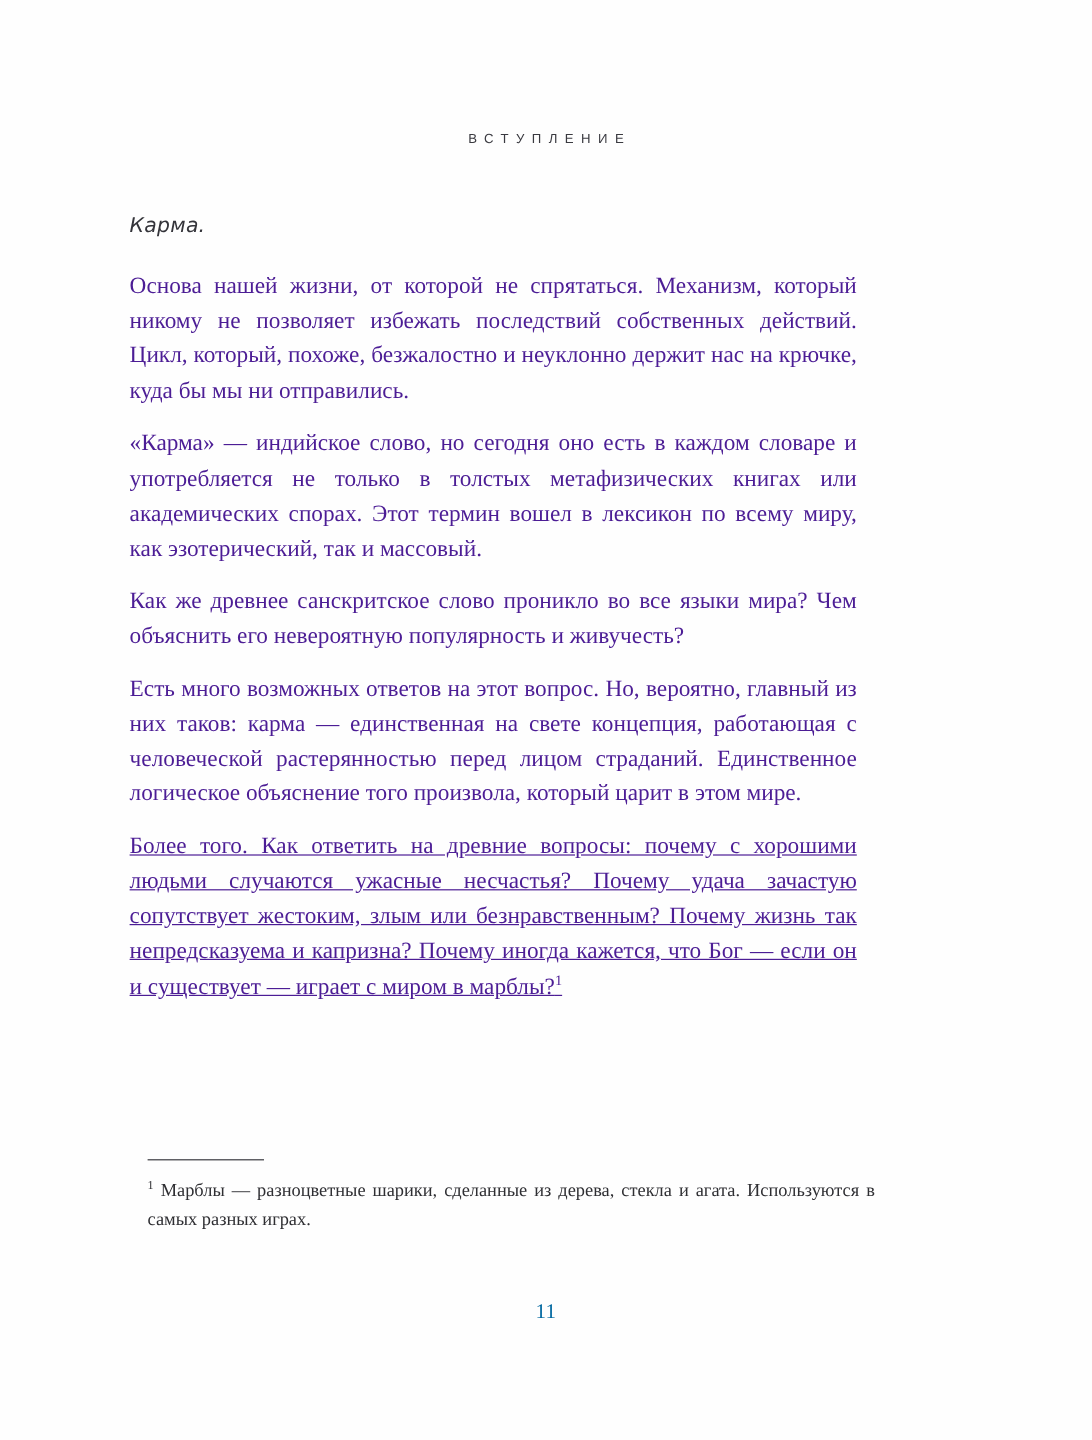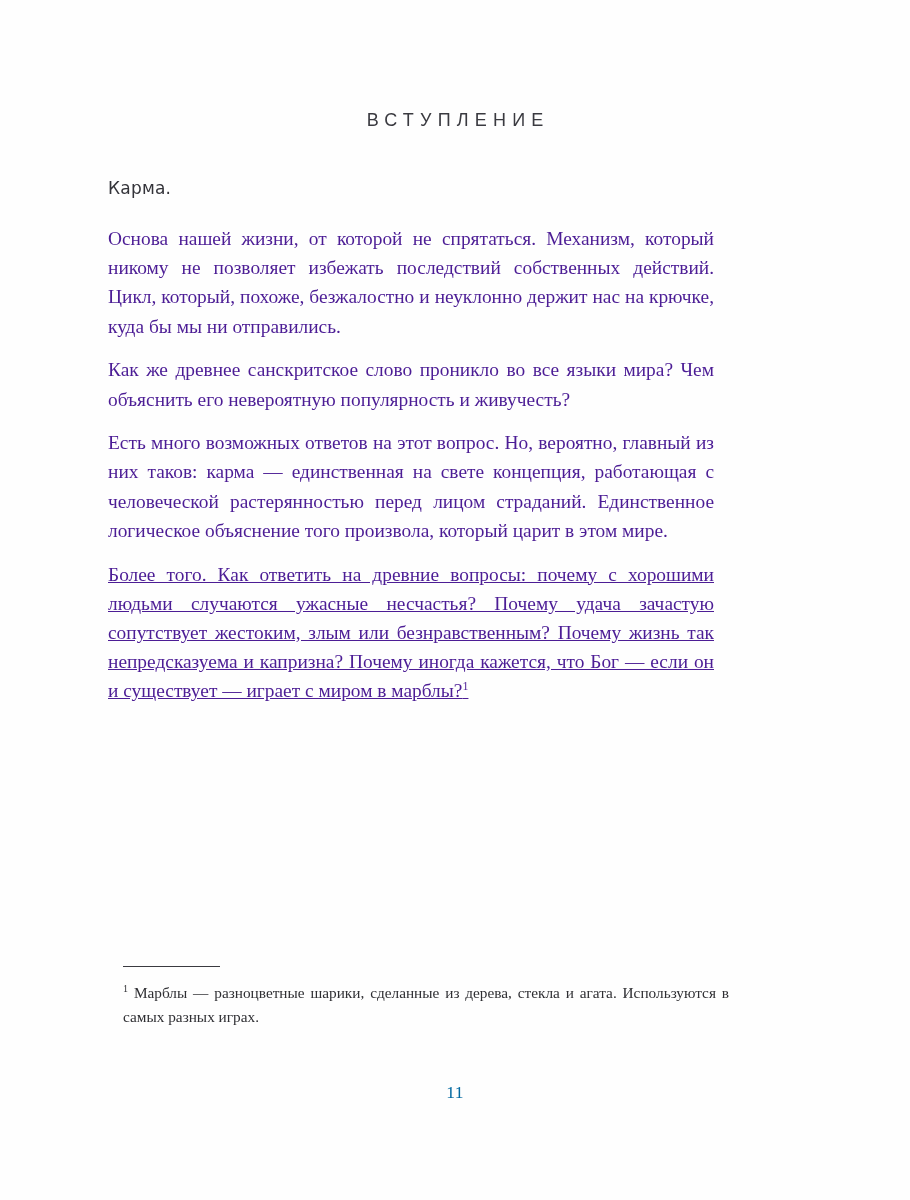--- a/index.html
+++ b/index.html
@@ -20,37 +20,38 @@
   }
 
   
   .running-head {
     position: absolute;
     top: 110px;
     left: 0;
     width: 910px;
     text-align: center;
     font-family: "Liberation Sans", sans-serif;
-    font-size: 18px;
+    font-size: 11px;
     font-weight: 400;
     letter-spacing: 6.2px;
     text-indent: 6.2px;
     color: #3a3a40;
   }
 
   
   .text-column {
     position: absolute;
     left: 108px;
     top: 178px;
     width: 606px;
   }
 
   .lead-word {
     font-family: "DejaVu Sans", sans-serif;
+    font-style: italic;
     font-size: 17px;
     font-weight: 400;
     color: #34343a;
     margin: 0 0 26px 0;
     letter-spacing: 0.2px;
   }
 
   .body-par {
     font-family: "Liberation Serif", "DejaVu Serif", serif;
     font-size: 19.4px;
@@ -124,20 +125,21 @@
 <div class="page">
 
   <div class="running-head">ВСТУПЛЕНИЕ</div>
 
   <div class="text-column">
 
     <p class="lead-word">Карма.</p>
 
     <p class="body-par">Основа нашей жизни, от которой не спрятаться. Механизм, который никому не позволяет избежать последствий собственных действий. Цикл, который, похоже, безжалостно и неуклонно держит нас на крючке, куда бы мы ни отправились.</p>
 
+    <p class="body-par">«Карма» — индийское слово, но сегодня оно есть в каждом словаре и употребляется не только в толстых метафизических книгах или академических спорах. Этот термин вошел в лексикон по всему миру, как эзотерический, так и массовый.</p>
 
     <p class="body-par">Как же древнее санскритское слово проникло во все языки мира? Чем объяснить его невероятную популярность и живучесть?</p>
 
     <p class="body-par">Есть много возможных ответов на этот вопрос. Но, вероятно, главный из них таков: карма — единственная на свете концепция, работающая с человеческой растерянностью перед лицом страданий. Единственное логическое объяснение того произвола, который царит в этом мире.</p>
 
 
     <p class="body-par"><span>Более того. Как ответить на древние вопросы: почему с хорошими людьми случаются ужасные несчастья? Почему удача зачастую сопутствует жестоким, злым или безнравственным? Почему жизнь так непредсказуема и капризна? Почему иногда кажется, что Бог — если он и существует — играет с миром в марблы?</span><sup class="fn-ref">1</sup></p>
 
   </div>
 

